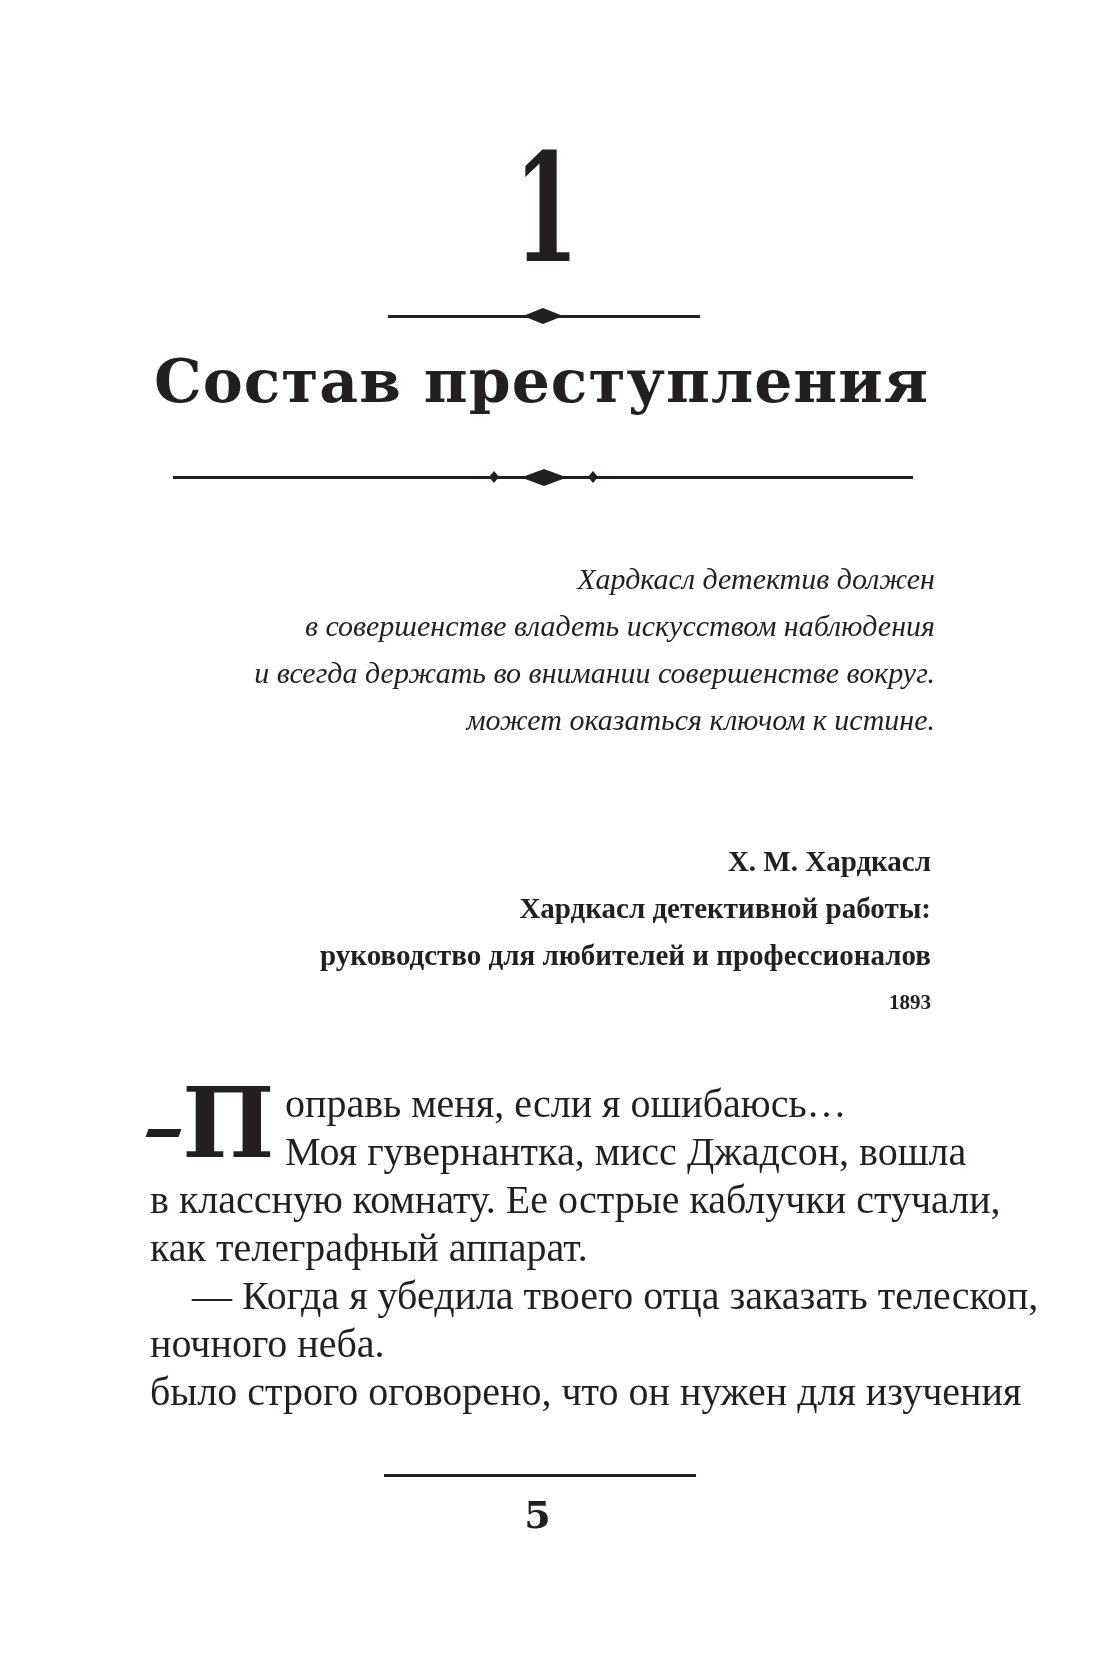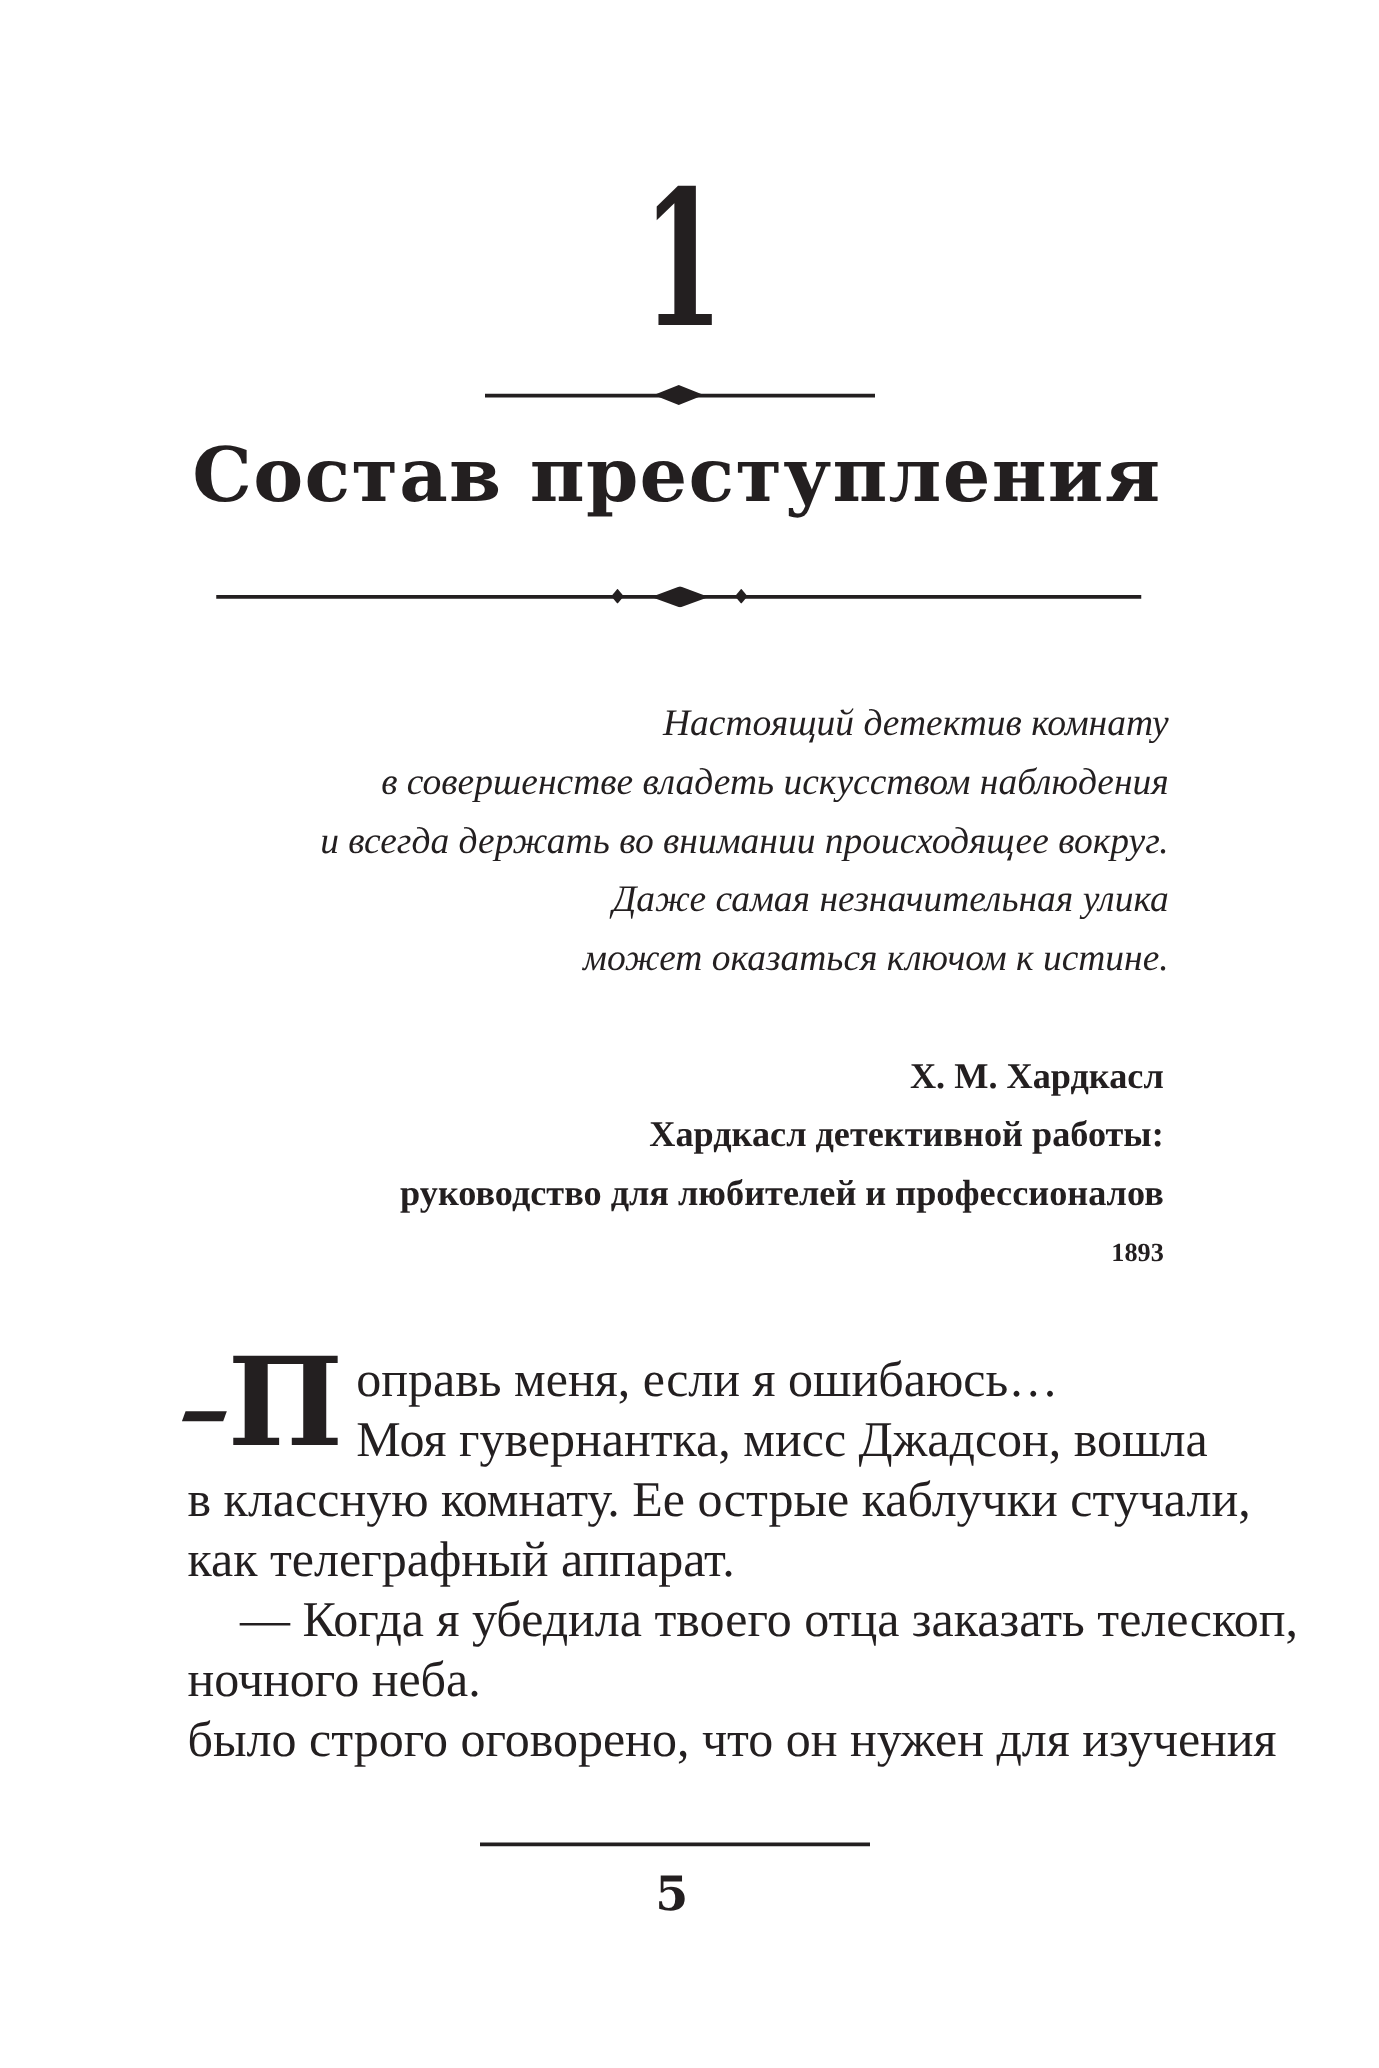--- a/index.html
+++ b/index.html
@@ -141,24 +141,23 @@
 <div class="abs big-diamond" style="left:523px; top:308px;"></div>
 
 <div class="abs chapter-title">Состав преступления</div>
 
 <div class="abs rule rule-bottom-title"></div>
 <div class="abs small-diamond" style="left:489px; top:471px;"></div>
 <div class="abs big-diamond" style="left:521px; top:469px; width:46px; height:17px;"></div>
 <div class="abs small-diamond" style="left:588px; top:471px;"></div>
 
 <div class="abs epigraph">
-  <div>Настоящий детектив комнату</div>
+  <div>Хардкасл детектив должен</div>
   <div>в совершенстве владеть искусством наблюдения</div>
-  <div>и всегда держать во внимании происходящее вокруг.</div>
-  <div>Даже самая незначительная улика</div>
+  <div>и всегда держать во внимании совершенстве вокруг.</div>
   <div>может оказаться ключом к истине.</div>
 </div>
 
 <div class="abs attribution">
   <div>Х. М. Хардкасл</div>
   <div>Хардкасл детективной работы:</div>
   <div>руководство для любителей и профессионалов</div>
   <div class="year">1893</div>
 </div>
 

